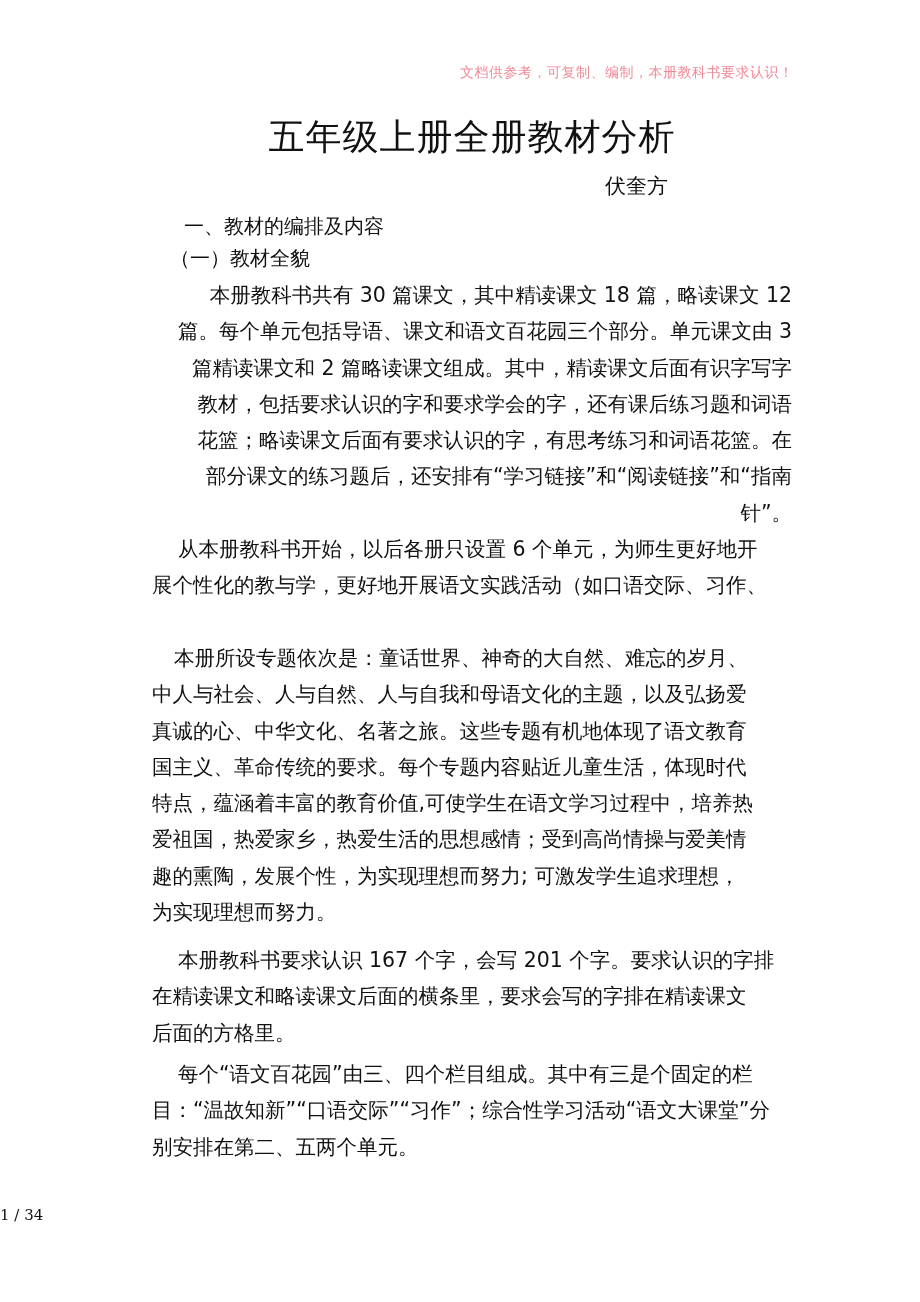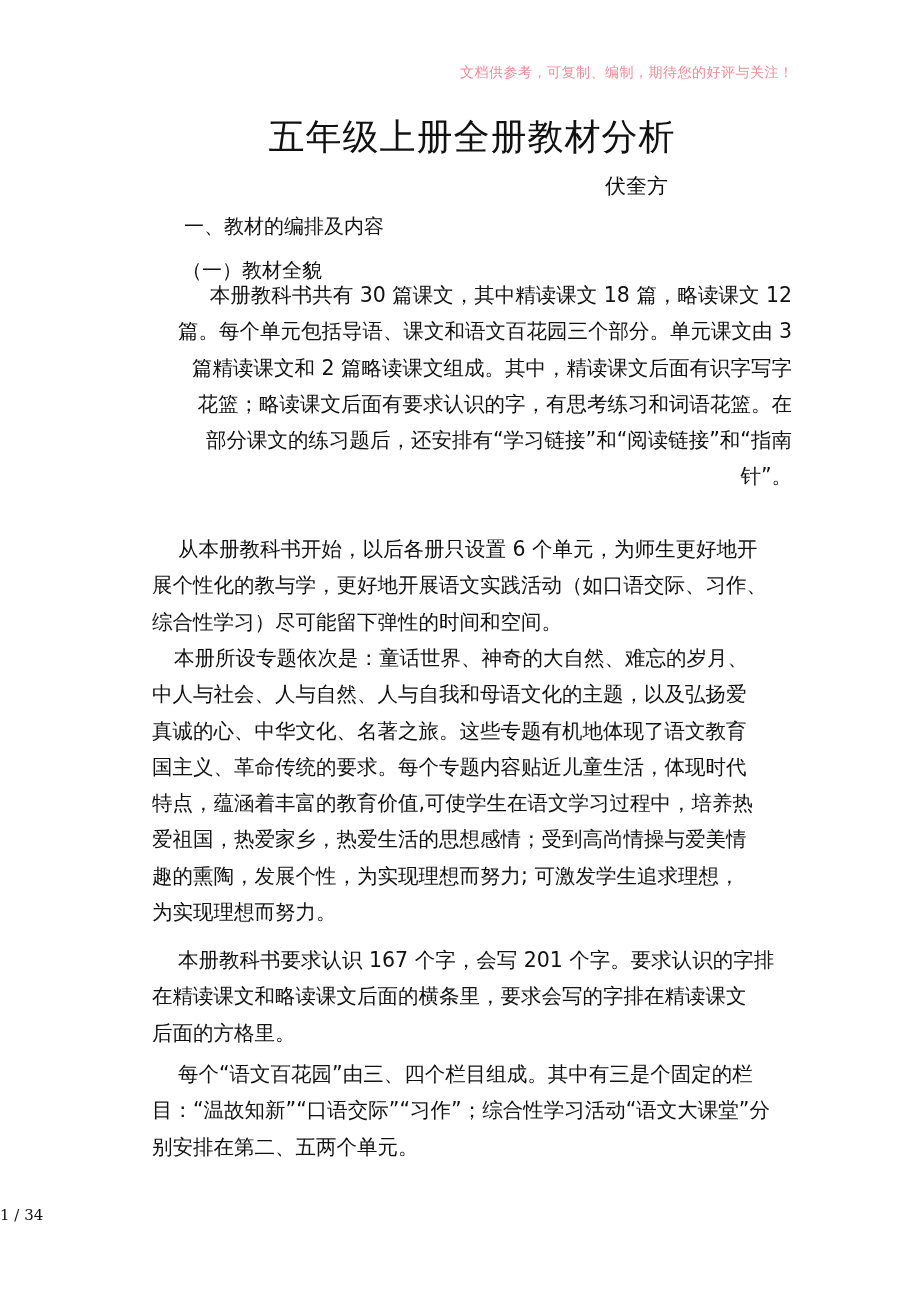--- a/index.html
+++ b/index.html
@@ -57,21 +57,21 @@
       margin: 4px;
       font-weight: normal;
     }
     .heading2 {
       position: absolute;
       top: 245px;
       left: 170px;
       font-size: 20px;
       white-space: nowrap;
       font-family: "DejaVu Sans", "Liberation Sans", sans-serif;
-      margin: 12px;
+      margin: 0;
       font-weight: normal;
     }
     .body-text {
       position: absolute;
       left: 152px;
       width: 640px;
       font-size: 20.5px;
       font-family: "DejaVu Sans", "Liberation Sans", sans-serif;
     }
     .line {
@@ -92,43 +92,43 @@
       left: 0;
       width: 776px;
       font-size: 15px;
       font-family: "DejaVu Serif", "Liberation Serif", serif;
       white-space: nowrap;
     }
   </style>
 </head>
 <body>
 
-<div class="watermark">文档供参考，可复制、编制，期待您的好评与关注！</div>
+<div class="watermark">文档供参考，可复制、编制，本册教科书要求认识！</div>
 
 <h1 class="title">五年级上册全册教材分析</h1>
 
 <div class="author">伏奎方</div>
 
 <h2 class="heading1">一、教材的编排及内容</h2>
 
 <h3 class="heading2">（一）教材全貌</h3>
 
 <div class="body-text" style="top: 277px; text-align: right;">
   <span class="line indent">本册教科书共有 30 篇课文，其中精读课文 18 篇，略读课文 12</span>
   <span class="line">篇。每个单元包括导语、课文和语文百花园三个部分。单元课文由 3</span>
   <span class="line">篇精读课文和 2 篇略读课文组成。其中，精读课文后面有识字写字</span>
+  <span class="line">教材，包括要求认识的字和要求学会的字，还有课后练习题和词语</span>
   <span class="line">花篮；略读课文后面有要求认识的字，有思考练习和词语花篮。在</span>
   <span class="line">部分课文的练习题后，还安排有“学习链接”和“阅读链接”和“指南</span>
   <span class="line">针”。</span>
 </div>
 
 <div class="body-text" style="top: 531px;">
   <span class="line indent">从本册教科书开始，以后各册只设置 6 个单元，为师生更好地开</span>
   <span class="line">展个性化的教与学，更好地开展语文实践活动（如口语交际、习作、</span>
-  <span class="line">综合性学习）尽可能留下弹性的时间和空间。</span>
 </div>
 
 <div class="body-text" style="top: 640px;">
   <span class="line indent-small">本册所设专题依次是：童话世界、神奇的大自然、难忘的岁月、</span>
   <span class="line">中人与社会、人与自然、人与自我和母语文化的主题，以及弘扬爱</span>
   <span class="line">真诚的心、中华文化、名著之旅。这些专题有机地体现了语文教育</span>
   <span class="line">国主义、革命传统的要求。每个专题内容贴近儿童生活，体现时代</span>
   <span class="line">特点，蕴涵着丰富的教育价值,可使学生在语文学习过程中，培养热</span>
   <span class="line">爱祖国，热爱家乡，热爱生活的思想感情；受到高尚情操与爱美情</span>
   <span class="line">趣的熏陶，发展个性，为实现理想而努力; 可激发学生追求理想，</span>

